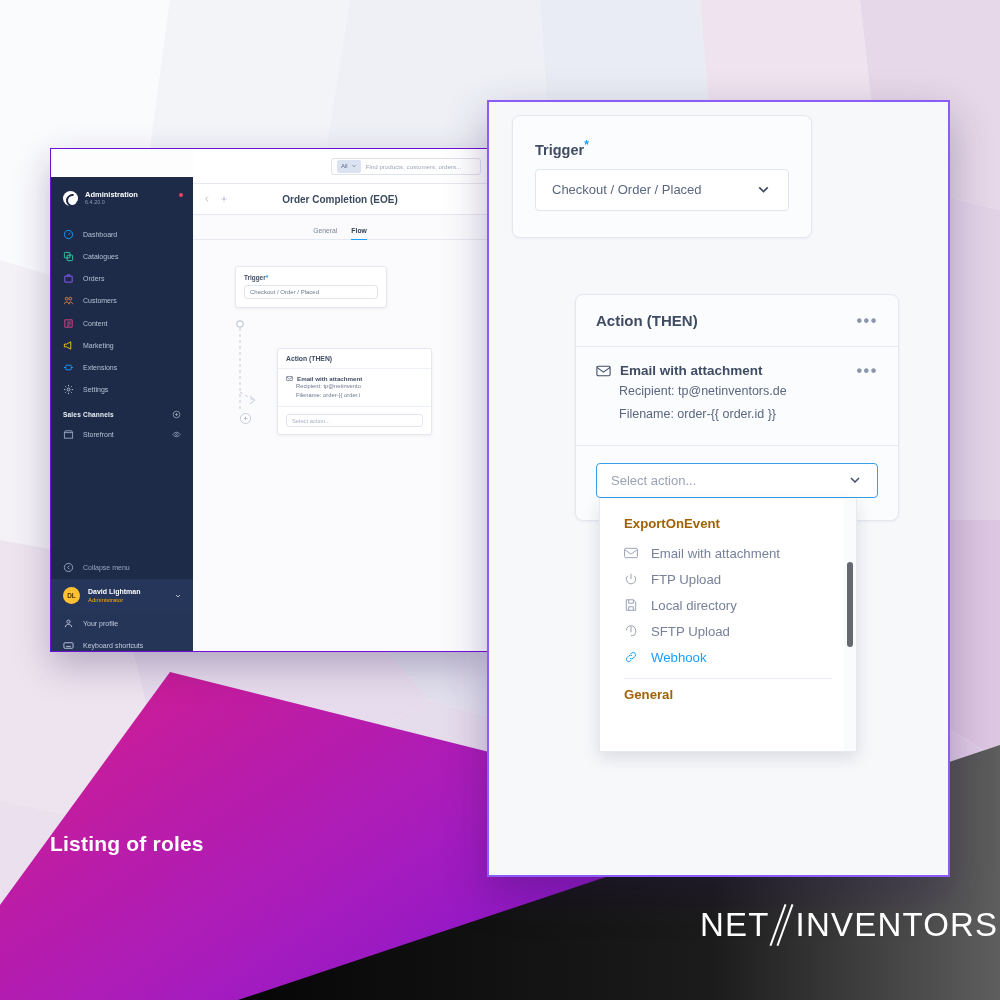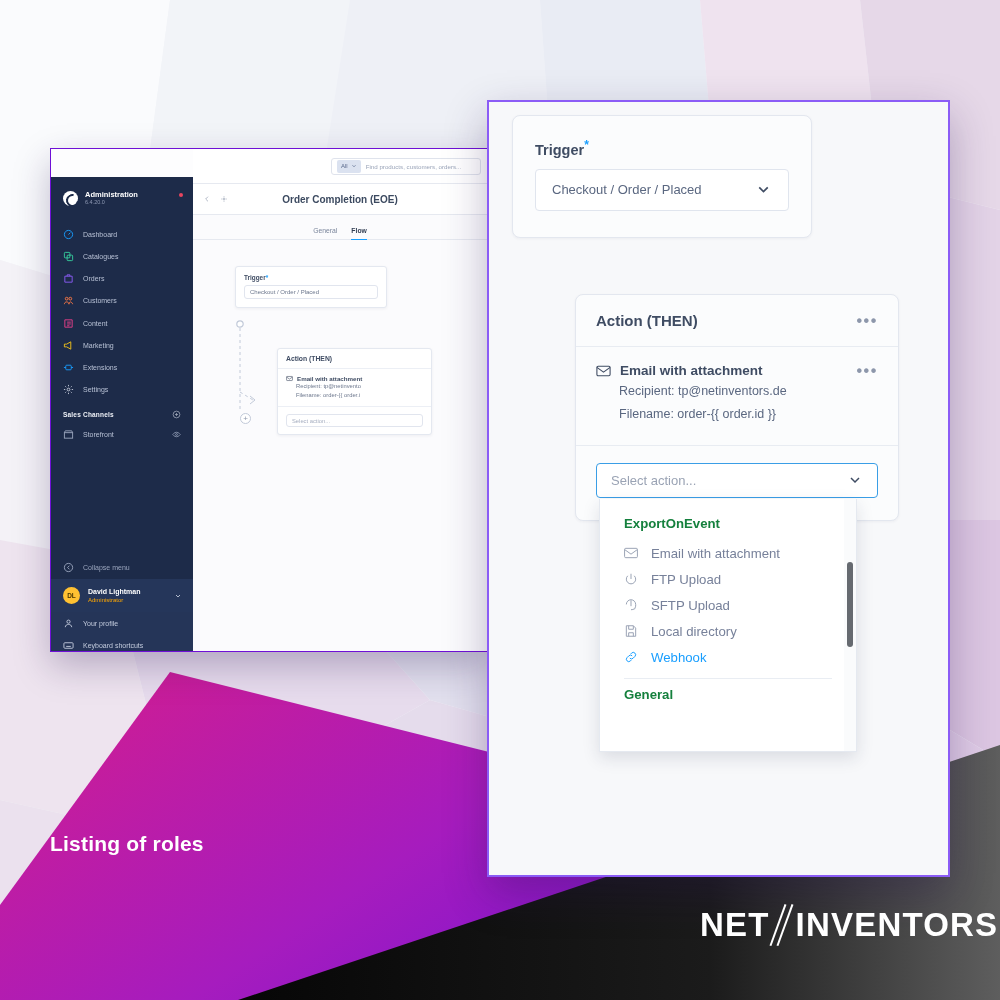--- a/index.html
+++ b/index.html
@@ -126,41 +126,41 @@
   }
   .ellipsis { color:#8d97ab; font-size:16px; letter-spacing:1.6px; line-height:.6;}
 
   .z-dropdown {
     position:absolute; left:110px; top:397px; width:258px; height:253px;
     background:#fff; border:1px solid #e5e9f0; border-top:none;
     box-shadow:0 6px 16px rgba(30,40,70,.13);
     overflow:hidden;
   }
   .z-dd-inner { position:relative; height:100%; padding-top:9px; }
-  .z-dd-group { font-size:13.2px; font-weight:bold; color:#15803d; padding:8px 24px 9px; }
+  .z-dd-group { font-size:13.2px; font-weight:bold; color:#a16207; padding:8px 24px 9px; }
   .z-dd-item { display:flex; align-items:center; gap:13px; padding:5.5px 24px; font-size:13.2px; color:#77819a; }
   .z-dd-item.hl { color:#189eff;padding-left:24px; }
   .z-dd-item .ic { width:14px; height:14px; flex:0 0 14px; color:#9aa3b4;}
   .z-dd-item.hl .ic { color:#189eff; }
   .z-dd-divider { height:1px; background:#e9edf3; margin:8px 24px 0; }
   .z-dd-scrolltrack { position:absolute; right:0; top:0; bottom:0; width:12px; background:#fafbfc; }
   .z-dd-scrollthumb { position:absolute; right:3px; top:63px; width:6px; height:85px; border-radius:3px; background:#666a70; }
 
   .z-conn { position:absolute; left:515px; top:222px; }
 
   
   .band-title {
     position:absolute; left:50px; top:832px;
     font-size:21px; font-weight:bold; color:#fff;
     letter-spacing:.2px;
   }
   .logo {
     position:absolute; left:700px; top:905px;
     display:flex; align-items:center;
-    color:#fff; font-size:33px; letter-spacing:1.2px; font-weight:bold;
+    color:#fff; font-size:33px; letter-spacing:1.2px; font-weight:normal;
   }
   .logo .slash { display:inline-block; width:26px; position:relative; height:40px;}
   .logo .slash i { position:absolute; top:-2px; width:1.6px; height:44px; background:#fff; transform:rotate(20deg);}
   .logo .slash i:nth-child(1){ left:7px;}
   .logo .slash i:nth-child(2){ left:14px;}
 </style>
 </head>
 <body>
 
 <div class="stage">
@@ -489,32 +489,32 @@
         <div class="z-dd-item">
           <svg class="ic" viewBox="0 0 24 24" fill="none" stroke="currentColor" stroke-width="1.7">
               <path d="M12 3v9"></path>
               <path d="M6.5 6.5a8 8 0 1 0 11 0"></path>
             </svg>
           <span>FTP Upload</span>
         </div>
 
         <div class="z-dd-item">
           <svg class="ic" viewBox="0 0 24 24" fill="none" stroke="currentColor" stroke-width="1.7">
+              <path d="M4 3h12l4 4v14H4z"></path>
+              <path d="M8 3v6h8V3M8 21v-6h8v6"></path>
+            </svg>
+          <span>Local directory</span>
+        </div>
+
+        <div class="z-dd-item">
+          <svg class="ic" viewBox="0 0 24 24" fill="none" stroke="currentColor" stroke-width="1.7">
               <path d="M12 4v10"></path>
               <path d="M4 11a8 8 0 0 1 16 0v3a6 6 0 0 1-6 6h-2"></path>
             </svg>
           <span>SFTP Upload</span>
-        </div>
-
-        <div class="z-dd-item">
-          <svg class="ic" viewBox="0 0 24 24" fill="none" stroke="currentColor" stroke-width="1.7">
-              <path d="M4 3h12l4 4v14H4z"></path>
-              <path d="M8 3v6h8V3M8 21v-6h8v6"></path>
-            </svg>
-          <span>Local directory</span>
         </div>
 
         <div class="z-dd-item hl">
           <svg class="ic" viewBox="0 0 24 24" fill="none" stroke="currentColor" stroke-width="1.7">
               <path d="M10 14a4 4 0 0 0 5.7 0l3-3a4 4 0 1 0-5.7-5.7l-1.5 1.5"></path>
               <path d="M14 10a4 4 0 0 0-5.7 0l-3 3a4 4 0 1 0 5.7 5.7l1.5-1.5"></path>
             </svg>
           <span>Webhook</span>
         </div>
 

